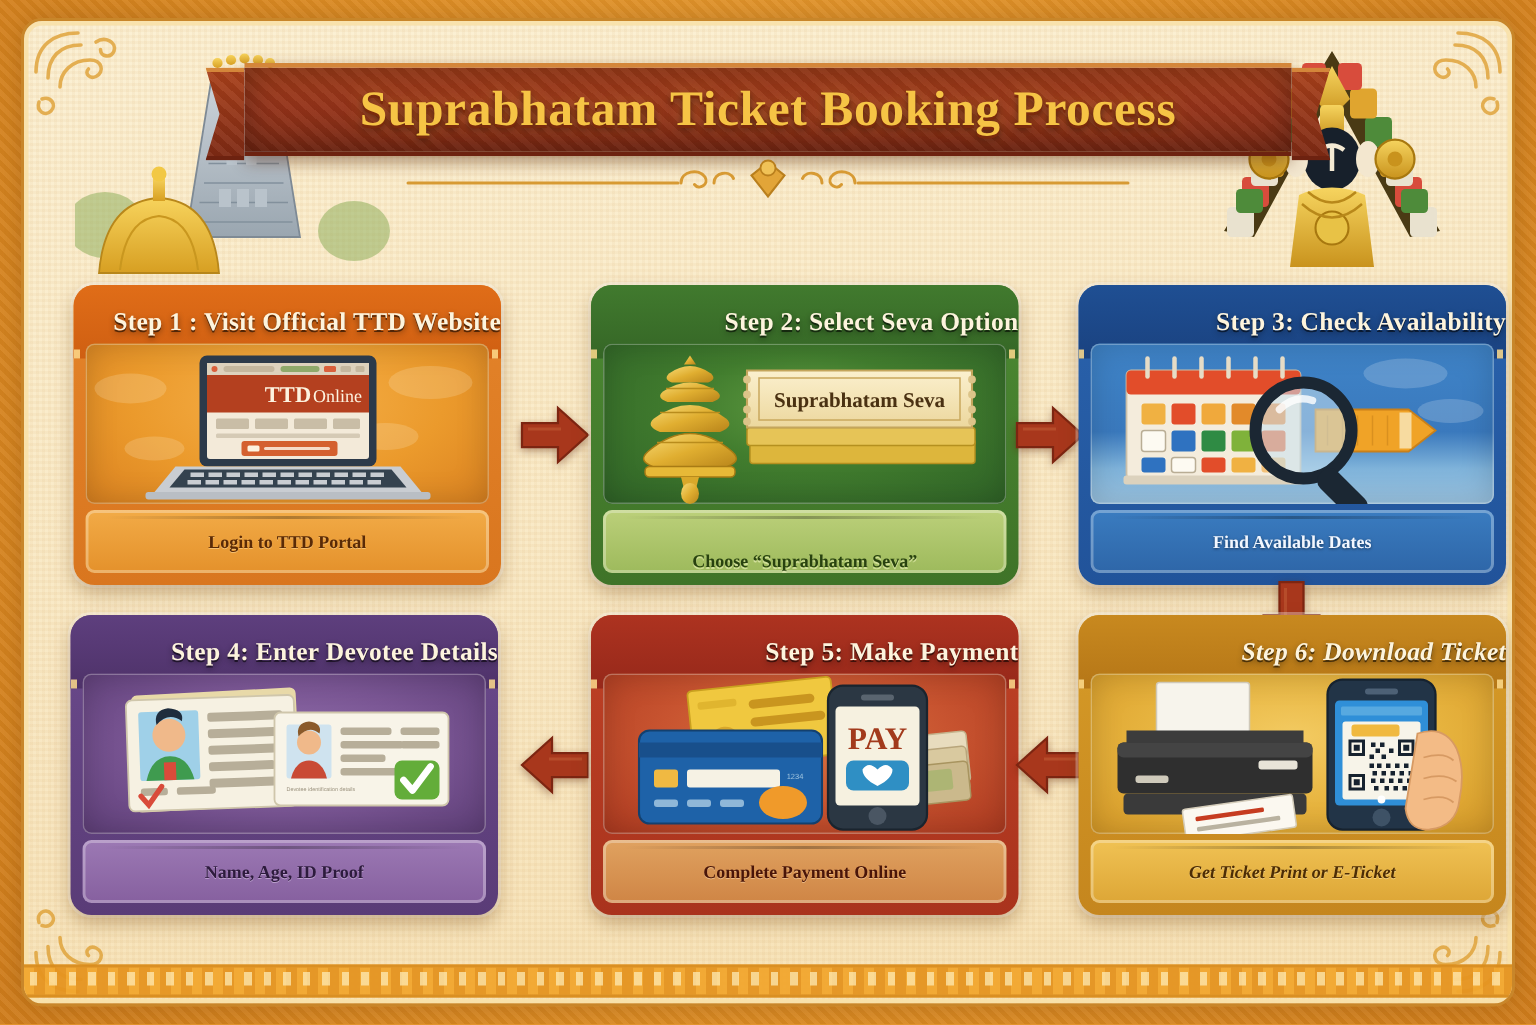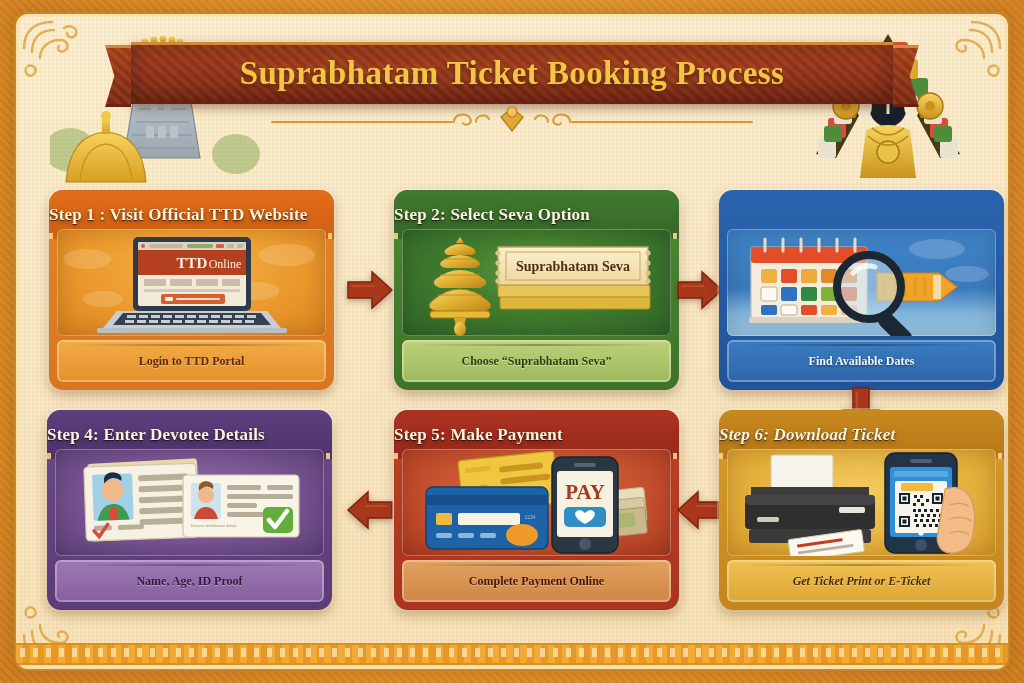--- a/index.html
+++ b/index.html
@@ -59,21 +59,21 @@
     position:absolute; right:20px; top:12px; width:200px; height:160px;
     pointer-events:none;
   }
 
   
   #title-wrap{
     position:absolute; left:0; right:0; top:24px; height:70px;
     display:flex; align-items:center; justify-content:center;
   }
   #title-banner{
-    position:relative; width:762px; height:62px;
+    position:relative; width:698px; height:62px;
     background:
       repeating-linear-gradient(42deg, rgba(255,255,255,.045) 0 4px, rgba(0,0,0,.05) 4px 8px),
       linear-gradient(180deg,#a8401a 0%, #96341a 45%, #7f2a14 100%);
     border-top:3px solid #d4863a; border-bottom:3px solid #6d2210;
     display:flex; align-items:center; justify-content:center;
     box-shadow:0 4px 10px rgba(80,30,5,.45), inset 0 0 24px rgba(0,0,0,.35);
   }
   #title-banner::before,#title-banner::after{
     content:""; position:absolute; top:0; width:26px; height:100%;
     background:
@@ -96,21 +96,21 @@
 
   
   #flow{ position:absolute; left:0; right:0; top:176px; height:420px; }
 
   .card{
     position:absolute; width:285px; height:200px;
     border-radius:14px; overflow:hidden;
     box-shadow:0 5px 12px rgba(110,60,10,.35), 0 0 0 2px rgba(255,255,255,.35);
   }
   .card-head{
-    height:49px; display:flex; align-items:center; justify-content:flex-start;
+    height:49px; display:flex; align-items:center; justify-content:flex-end;
     position:relative;
   }
   .card-head .step-title{
     font-family:"Liberation Serif", serif; font-weight:bold;
     font-size:17px; color:#fdf4dd; letter-spacing:.2px; white-space:nowrap;
     text-shadow:0 1px 0 rgba(0,0,0,.55), 0 2px 4px rgba(0,0,0,.45);
   }
   .card-head::after{
     content:""; position:absolute; left:0; right:0; bottom:0; height:6px;
     background:repeating-linear-gradient(90deg, rgba(255,220,140,.85) 0 4px, transparent 4px 9px);
@@ -138,21 +138,21 @@
   
   .c-orange .card-head{ background:linear-gradient(180deg,#e06d18,#cf5f12); }
   .c-orange { background:linear-gradient(180deg,#e4842a,#d9761f); }
   .c-orange .card-body{ background:radial-gradient(ellipse at 50% 35%, #f6b14a 0%, #eb9a2c 55%, #da8120 100%); }
   .c-orange .card-foot{ background:linear-gradient(180deg,#f2ab47,#e4912b); }
   .c-orange .cap{ color:#5a2a06; text-shadow:0 1px 0 rgba(255,220,160,.55); }
 
   .c-green .card-head{ background:linear-gradient(180deg,#417a2e,#356626); }
   .c-green { background:linear-gradient(180deg,#4c8a33,#3f7328); }
   .c-green .card-body{ background:radial-gradient(ellipse at 50% 40%, #5f9a41 0%, #46803088 40%, #2f6327 100%), #3d7a2c; }
-  .c-green .card-foot{ background:linear-gradient(180deg,#bcd07a,#9dba5c); }
+  .c-green .card-foot{ background:linear-gradient(180deg,#bcd07a,#9dba5c);align-items:flex-end; }
   .c-green .cap{ color:#28420f; text-shadow:0 1px 0 rgba(255,255,210,.5); }
 
   .c-blue .card-head{ background:linear-gradient(180deg,#1f4f93,#1a4280); }
   .c-blue { background:linear-gradient(180deg,#2a63ad,#21539a); }
   .c-blue .card-body{ background:linear-gradient(180deg,#3f84c8 0%, #3a79bd 55%, #7fb3da 78%, #9cc5e3 100%); }
   .c-blue .card-foot{ background:linear-gradient(180deg,#3a7cc0,#2e66a8); }
   .c-blue .cap{ color:#f2f7ff; text-shadow:0 1px 2px rgba(0,0,0,.5); }
 
   .c-purple .card-head{ background:linear-gradient(180deg,#5e3f7e,#4e3269); }
   .c-purple { background:linear-gradient(180deg,#6b4a8c,#5a3c77); }
@@ -489,20 +489,23 @@
           <span class="cap">Choose “Suprabhatam Seva”</span>
         </div>
       </div>
 
       <svg class="arrow" style="left:660px; top:78px;" width="48" height="44" viewBox="0 0 48 44">
         <path d="M2 14 H26 V4 L46 22 L26 40 V30 H2 Z" fill="#a8371c" stroke="#7d2511" stroke-width="1.5"></path>
         <path d="M6 18 H28" stroke="#c05a34" stroke-width="2" opacity=".6"></path>
       </svg>
 
       <div class="card c-blue" style="left:703px; top:0;">
+        <div class="card-head">
+          <span class="step-title">Step 3: Check Availability</span>
+        </div>
         <div class="card-body">
           <svg class="body-pattern" viewBox="0 0 269 107" preserveAspectRatio="none">
             <g fill="#ffffff">
                 <ellipse cx="210" cy="20" rx="28" ry="10"></ellipse>
                 <ellipse cx="240" cy="45" rx="22" ry="8"></ellipse>
                 <ellipse cx="186" cy="58" rx="18" ry="7"></ellipse>
               </g>
           </svg>
           <svg viewBox="0 0 269 107" width="269" height="107" style="position:absolute;inset:0">
 

